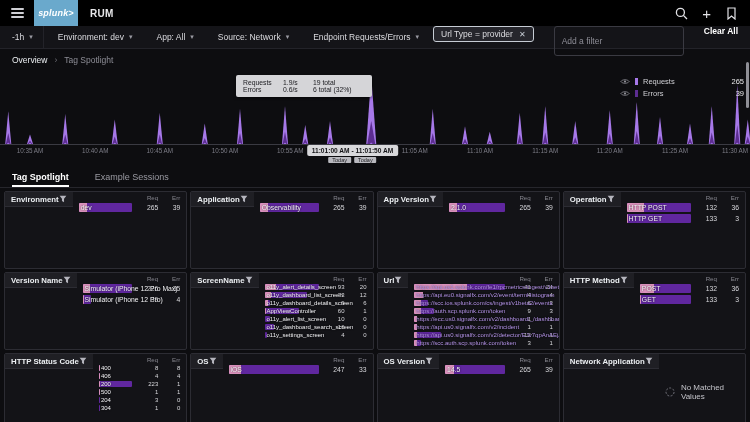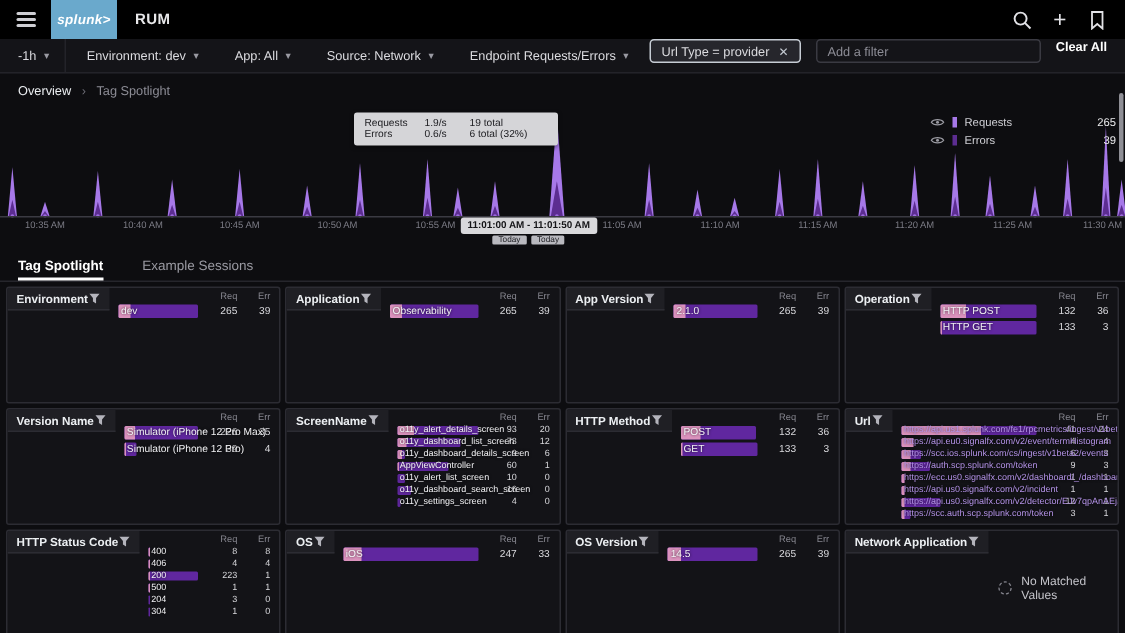--- a/index.html
+++ b/index.html
@@ -21,21 +21,21 @@
   .plus { font-size:15px; line-height:13px; font-weight:300; cursor:pointer; }
   
   .filterbar { height:23px; background:#141418; border-bottom:1px solid #232329;
                display:flex; font-size:8.5px; color:#dcdce0; padding:0 8px; gap:4px; }
   .f-item { display:flex; align-items:center; gap:5px; padding:0 10px; height:100%; cursor:pointer; white-space:nowrap; }
   .f-item:first-child { border-right:1px solid #232329; padding-left:4px; }
   .caret { color:#9a9aa2; font-size:7px; }
   .chip { display:flex; align-items:center; gap:6px; border:1px solid #c6ccd4; background:#26262c;
           border-radius:3px; padding:2px 7px; height:16px; white-space:nowrap; cursor:pointer; }
   .chip .x { color:#c6ccd4; font-size:8px; cursor:pointer; }
-  .add-filter { flex:1; height:16px; border:1px solid #3a3a42; border-radius:3px; margin:0 6px;
+  .add-filter { flex:1; height:30px; border:1px solid #3a3a42; border-radius:3px; margin:0 16px;
                 color:#8d8d96; display:flex; align-items:center; padding:0 7px; cursor:text; }
   .clear-all { font-weight:bold; color:#fff; white-space:nowrap; padding-right:4px; cursor:pointer; }
   
   .breadcrumb { height:18px; display:flex; align-items:center; gap:7px; font-size:8.5px; padding:0 12px; margin-top:2px; }
   .breadcrumb .parent { color:#eceff2; cursor:pointer; }
   .breadcrumb .sep { color:#6f6f78; }
   .breadcrumb .current { color:#8d8d96; }
   
   .chart-wrap { position:relative; height:74px; margin-top:2px; }
   .chart-svg { position:absolute; left:0; top:0; }
@@ -489,20 +489,106 @@
             <div class="bar" style="width: 4.30108%;"></div>
             <div class="blabel">o11y_settings_screen</div>
           </div>
           <div class="pv req">4</div>
           <div class="pv err">0</div>
         </div>
       </div>
     </div>
     <div class="panel">
       <div class="panel-header">
+        <span class="panel-title">Url</span>
+        <svg class="funnel" viewBox="0 0 10 10">
+          <path d="M0.8 1h8.4L6.3 4.6v4.6L3.7 7.4V4.6z" fill="currentColor"></path>
+        </svg>
+      </div>
+      <div class="panel-body">
+        <div class="cols-hdr">
+          <span class="ch-req">Req</span>
+          <span class="ch-err">Err</span>
+        </div>
+        <div class="prow" style="height: 8px; font-size: 6px;">
+          <div class="bar-area">
+            <div class="bar" style="width: 100%;"></div>
+            <div class="errbar" style="width: 58.5366%;"></div>
+            <div class="blabel" style="color: rgb(179, 146, 230);">https://api.us1.splunk.com/fe1/rpcmetrics/ingest/v1beta</div>
+          </div>
+          <div class="pv req">41</div>
+          <div class="pv err">24</div>
+        </div>
+        <div class="prow" style="height: 8px; font-size: 6px;">
+          <div class="bar-area">
+            <div class="bar" style="width: 9.7561%;"></div>
+            <div class="errbar" style="width: 9.7561%;"></div>
+            <div class="blabel" style="color: rgb(179, 146, 230);">https://api.eu0.signalfx.com/v2/event/termHistogram</div>
+          </div>
+          <div class="pv req">4</div>
+          <div class="pv err">4</div>
+        </div>
+        <div class="prow" style="height: 8px; font-size: 6px;">
+          <div class="bar-area">
+            <div class="bar" style="width: 14.6341%;"></div>
+            <div class="errbar" style="width: 7.31707%;"></div>
+            <div class="blabel" style="color: rgb(179, 146, 230);">https://scc.ios.splunk.com/cs/ingest/v1beta2/events</div>
+          </div>
+          <div class="pv req">6</div>
+          <div class="pv err">3</div>
+        </div>
+        <div class="prow" style="height: 8px; font-size: 6px;">
+          <div class="bar-area">
+            <div class="bar" style="width: 21.9512%;"></div>
+            <div class="errbar" style="width: 7.31707%;"></div>
+            <div class="blabel" style="color: rgb(179, 146, 230);">https://auth.scp.splunk.com/token</div>
+          </div>
+          <div class="pv req">9</div>
+          <div class="pv err">3</div>
+        </div>
+        <div class="prow" style="height: 8px; font-size: 6px;">
+          <div class="bar-area">
+            <div class="bar" style="width: 2.43902%;"></div>
+            <div class="errbar" style="width: 2.43902%;"></div>
+            <div class="blabel" style="color: rgb(179, 146, 230);">https://ecc.us0.signalfx.com/v2/dashboard/_/dashboards</div>
+          </div>
+          <div class="pv req">1</div>
+          <div class="pv err">1</div>
+        </div>
+        <div class="prow" style="height: 8px; font-size: 6px;">
+          <div class="bar-area">
+            <div class="bar" style="width: 2.43902%;"></div>
+            <div class="errbar" style="width: 2.43902%;"></div>
+            <div class="blabel" style="color: rgb(179, 146, 230);">https://api.us0.signalfx.com/v2/incident</div>
+          </div>
+          <div class="pv req">1</div>
+          <div class="pv err">1</div>
+        </div>
+        <div class="prow" style="height: 8px; font-size: 6px;">
+          <div class="bar-area">
+            <div class="bar" style="width: 29.2683%;"></div>
+            <div class="errbar" style="width: 2.43902%;"></div>
+            <div class="blabel" style="color: rgb(179, 146, 230);">https://api.us0.signalfx.com/v2/detector/EJv7qpAnAEj/</div>
+          </div>
+          <div class="pv req">12</div>
+          <div class="pv err">1</div>
+        </div>
+        <div class="prow" style="height: 8px; font-size: 6px;">
+          <div class="bar-area">
+            <div class="bar" style="width: 7.31707%;"></div>
+            <div class="errbar" style="width: 2.43902%;"></div>
+            <div class="blabel" style="color: rgb(179, 146, 230);">https://scc.auth.scp.splunk.com/token</div>
+          </div>
+          <div class="pv req">3</div>
+          <div class="pv err">1</div>
+        </div>
+      </div>
+    </div>
+    <div class="panel">
+      <div class="panel-header">
         <span class="panel-title">HTTP Method</span>
         <svg class="funnel" viewBox="0 0 10 10">
           <path d="M0.8 1h8.4L6.3 4.6v4.6L3.7 7.4V4.6z" fill="currentColor"></path>
         </svg>
       </div>
       <div class="panel-body">
         <div class="cols-hdr">
           <span class="ch-req">Req</span>
           <span class="ch-err">Err</span>
         </div>
@@ -516,106 +602,20 @@
           <div class="pv err">36</div>
         </div>
         <div class="prow" style="height: 11px; font-size: 6.8px;">
           <div class="bar-area">
             <div class="bar" style="width: 100%;"></div>
             <div class="errbar" style="width: 2.25564%;"></div>
             <div class="blabel">GET</div>
           </div>
           <div class="pv req">133</div>
           <div class="pv err">3</div>
-        </div>
-      </div>
-    </div>
-    <div class="panel">
-      <div class="panel-header">
-        <span class="panel-title">Url</span>
-        <svg class="funnel" viewBox="0 0 10 10">
-          <path d="M0.8 1h8.4L6.3 4.6v4.6L3.7 7.4V4.6z" fill="currentColor"></path>
-        </svg>
-      </div>
-      <div class="panel-body">
-        <div class="cols-hdr">
-          <span class="ch-req">Req</span>
-          <span class="ch-err">Err</span>
-        </div>
-        <div class="prow" style="height: 8px; font-size: 6px;">
-          <div class="bar-area">
-            <div class="bar" style="width: 100%;"></div>
-            <div class="errbar" style="width: 58.5366%;"></div>
-            <div class="blabel" style="color: rgb(179, 146, 230);">https://api.us1.splunk.com/fe1/rpcmetrics/ingest/v1beta</div>
-          </div>
-          <div class="pv req">41</div>
-          <div class="pv err">24</div>
-        </div>
-        <div class="prow" style="height: 8px; font-size: 6px;">
-          <div class="bar-area">
-            <div class="bar" style="width: 9.7561%;"></div>
-            <div class="errbar" style="width: 9.7561%;"></div>
-            <div class="blabel" style="color: rgb(179, 146, 230);">https://api.eu0.signalfx.com/v2/event/termHistogram</div>
-          </div>
-          <div class="pv req">4</div>
-          <div class="pv err">4</div>
-        </div>
-        <div class="prow" style="height: 8px; font-size: 6px;">
-          <div class="bar-area">
-            <div class="bar" style="width: 14.6341%;"></div>
-            <div class="errbar" style="width: 7.31707%;"></div>
-            <div class="blabel" style="color: rgb(179, 146, 230);">https://scc.ios.splunk.com/cs/ingest/v1beta2/events</div>
-          </div>
-          <div class="pv req">6</div>
-          <div class="pv err">3</div>
-        </div>
-        <div class="prow" style="height: 8px; font-size: 6px;">
-          <div class="bar-area">
-            <div class="bar" style="width: 21.9512%;"></div>
-            <div class="errbar" style="width: 7.31707%;"></div>
-            <div class="blabel" style="color: rgb(179, 146, 230);">https://auth.scp.splunk.com/token</div>
-          </div>
-          <div class="pv req">9</div>
-          <div class="pv err">3</div>
-        </div>
-        <div class="prow" style="height: 8px; font-size: 6px;">
-          <div class="bar-area">
-            <div class="bar" style="width: 2.43902%;"></div>
-            <div class="errbar" style="width: 2.43902%;"></div>
-            <div class="blabel" style="color: rgb(179, 146, 230);">https://ecc.us0.signalfx.com/v2/dashboard/_/dashboards</div>
-          </div>
-          <div class="pv req">1</div>
-          <div class="pv err">1</div>
-        </div>
-        <div class="prow" style="height: 8px; font-size: 6px;">
-          <div class="bar-area">
-            <div class="bar" style="width: 2.43902%;"></div>
-            <div class="errbar" style="width: 2.43902%;"></div>
-            <div class="blabel" style="color: rgb(179, 146, 230);">https://api.us0.signalfx.com/v2/incident</div>
-          </div>
-          <div class="pv req">1</div>
-          <div class="pv err">1</div>
-        </div>
-        <div class="prow" style="height: 8px; font-size: 6px;">
-          <div class="bar-area">
-            <div class="bar" style="width: 29.2683%;"></div>
-            <div class="errbar" style="width: 2.43902%;"></div>
-            <div class="blabel" style="color: rgb(179, 146, 230);">https://api.us0.signalfx.com/v2/detector/EJv7qpAnAEj/</div>
-          </div>
-          <div class="pv req">12</div>
-          <div class="pv err">1</div>
-        </div>
-        <div class="prow" style="height: 8px; font-size: 6px;">
-          <div class="bar-area">
-            <div class="bar" style="width: 7.31707%;"></div>
-            <div class="errbar" style="width: 2.43902%;"></div>
-            <div class="blabel" style="color: rgb(179, 146, 230);">https://scc.auth.scp.splunk.com/token</div>
-          </div>
-          <div class="pv req">3</div>
-          <div class="pv err">1</div>
         </div>
       </div>
     </div>
     <div class="panel">
       <div class="panel-header">
         <span class="panel-title">HTTP Status Code</span>
         <svg class="funnel" viewBox="0 0 10 10">
           <path d="M0.8 1h8.4L6.3 4.6v4.6L3.7 7.4V4.6z" fill="currentColor"></path>
         </svg>
       </div>

